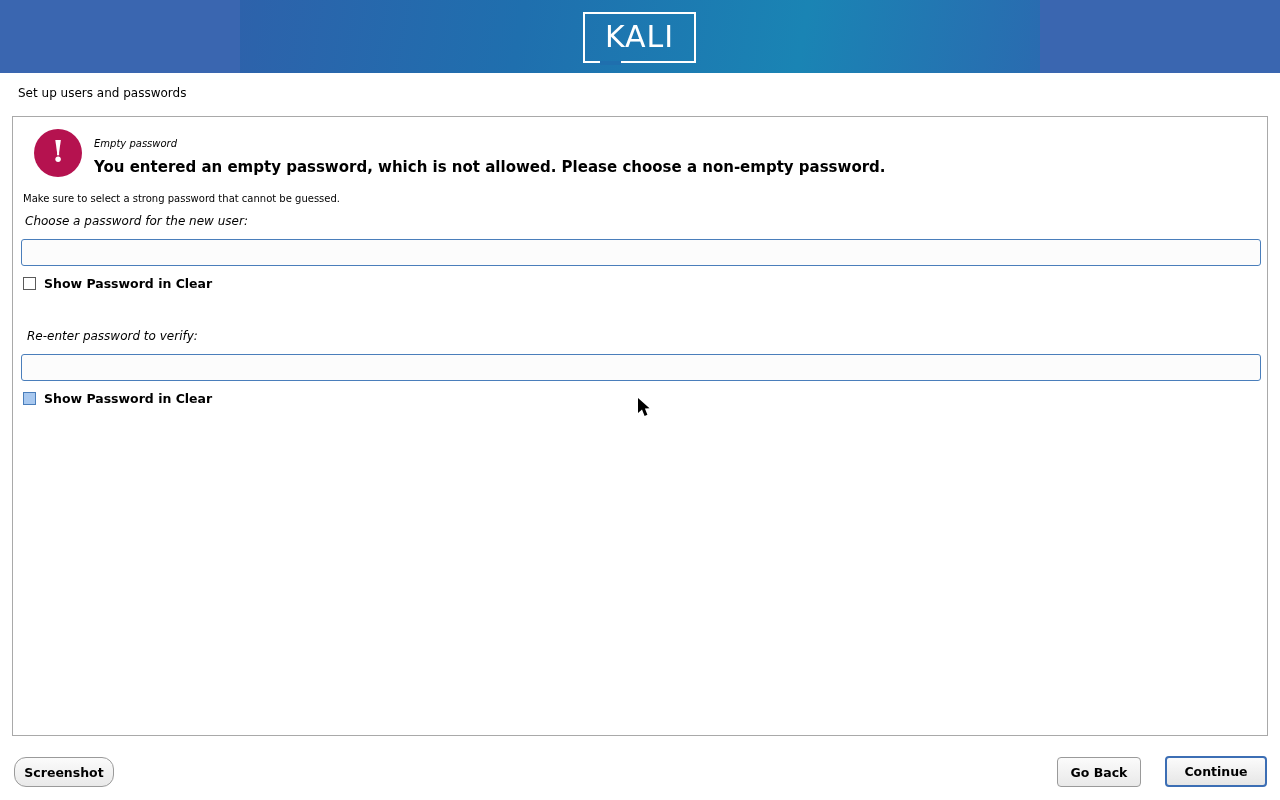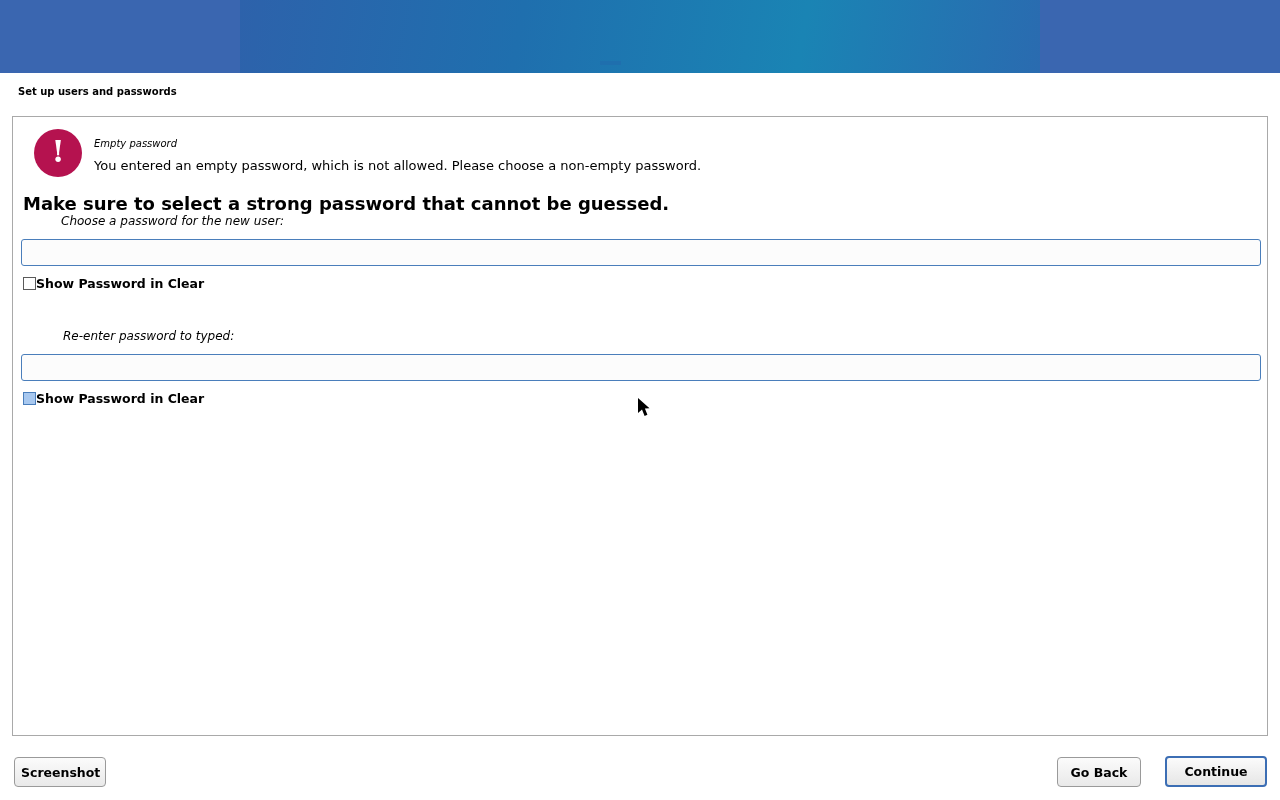--- a/index.html
+++ b/index.html
@@ -51,22 +51,22 @@
     position: absolute;
     left: 0; top: 73px;
     width: 1280px; height: 2px;
     background: #ffffff;
   }
 
   
   #page-title {
     position: absolute;
     left: 18px; top: 86px;
-    font-size: 10px;
-    font-weight: bold;
+    font-size: 12px;
+    font-weight: normal;
   }
 
   
   #main-frame {
     position: absolute;
     left: 12px; top: 116px;
     width: 1256px; height: 620px;
     border: 1px solid #a9a9a9;
     background: #ffffff;
   }
@@ -95,53 +95,52 @@
   }
   #error-title {
     position: absolute;
     left: 69px; top: 11px;
     font-size: 10px;
     font-style: italic;
   }
   #error-text {
     position: absolute;
     left: 69px; top: 31px;
-    font-size: 13px;
+    font-size: 15px;
+    font-weight: bold;
+  }
+
+  
+  .strong-line {
+    position: absolute;
+    font-size: 10px;
     font-weight: normal;
   }
-
-  
-  .strong-line {
-    position: absolute;
-    font-size: 18px;
-    font-weight: bold;
-  }
   .field-label {
     position: absolute;
     font-size: 12px;
     font-style: italic;
-    margin-left: 36px;
   }
   .text-input {
     position: absolute;
     height: 27px;
     border: 1px solid #4a7ebb;
     border-radius: 3px;
     background: #fcfcfc;
     padding: 0 6px;
     font-family: "DejaVu Sans", sans-serif;
     font-size: 12px;
     color: #000000;
     outline: none;
   }
   .checkbox-row {
     position: absolute;
     display: flex;
     align-items: center;
-    gap: 0;
+    gap: 8px;
   }
   .cb {
     width: 13px; height: 13px;
     border: 1px solid #5a5a5a;
     background: #ffffff;
     display: inline-block;
     flex: 0 0 auto;
   }
   .cb.focused {
     border: 1px solid #4a7ebb;
@@ -175,20 +174,23 @@
   #btn-continue {
     border: 2px solid #3c6eb4;
     background: linear-gradient(#fbfbfb, #e6e6e6);
   }
 </style>
 </head>
 <body>
 
 <div id="banner">
   <div id="banner-gradient"></div>
+  <div id="banner-logo">
+    <span id="banner-logo-text">KALI</span>
+  </div>
   <div id="banner-logo-notch"></div>
   <div id="banner-bottom-rule"></div>
 </div>
 
 <div id="page-title">Set up users and passwords</div>
 
 <div id="main-frame">
 
   <div id="error-block">
     <div id="error-icon">
@@ -202,29 +204,29 @@
 
   <div class="field-label" style="left:12px; top:97px;">Choose a password for the new user:</div>
   <input class="text-input" type="password" style="left: 8px; top: 122px; width: 1240px;" placeholder="">
 
   <div class="checkbox-row" style="left:10px; top:159px;">
     <span class="cb"></span>
     <span class="cb-label">Show Password in Clear</span>
   </div>
 
 
-  <div class="field-label" style="left:14px; top:212px;">Re-enter password to typed:</div>
+  <div class="field-label" style="left:14px; top:212px;">Re-enter password to verify:</div>
   <input class="text-input" type="password" style="left: 8px; top: 237px; width: 1240px;" placeholder="">
 
   <div class="checkbox-row" style="left:10px; top:274px;">
     <span class="cb focused"></span>
     <span class="cb-label">Show Password in Clear</span>
   </div>
 
 </div>
 
 <svg id="cursor" viewBox="0 0 12 19">
   <polygon points="0,0 0,15 4,11.5 6.6,18 9.4,16.8 6.9,10.6 11.5,10.2" fill="#000000"></polygon>
 </svg>
 
-<button class="btn" style="left:14px; top:757px; width:92px;">Screenshot</button>
+<button class="btn" style="left:14px; top:757px; width:100px;border-radius:12px;">Screenshot</button>
 <button class="btn" style="left:1057px; top:757px; width:84px;">Go Back</button>
 <button class="btn" id="btn-continue" style="left:1165px; top:756px; width:102px; height:31px;">Continue</button>
 
 </body></html>

